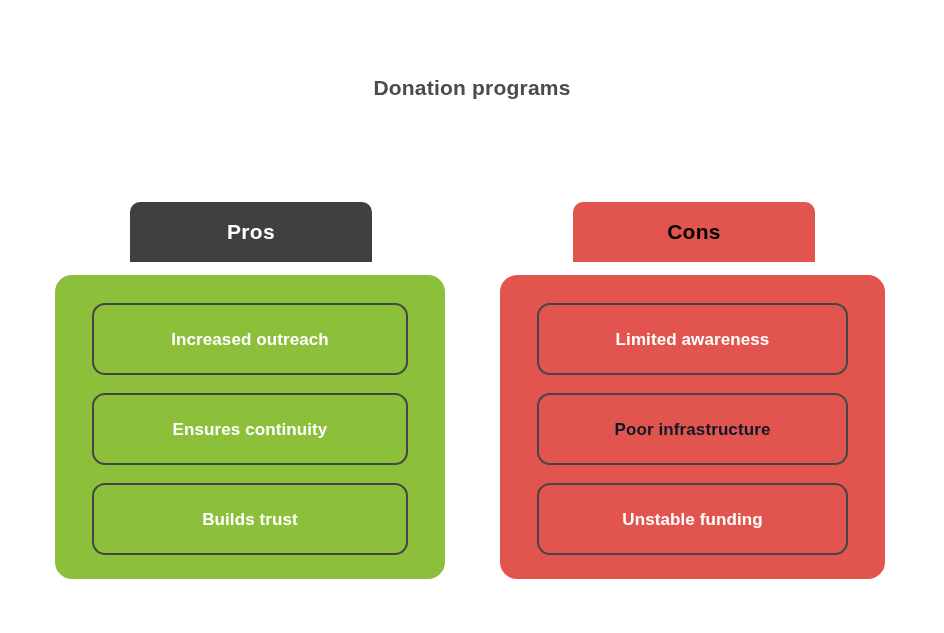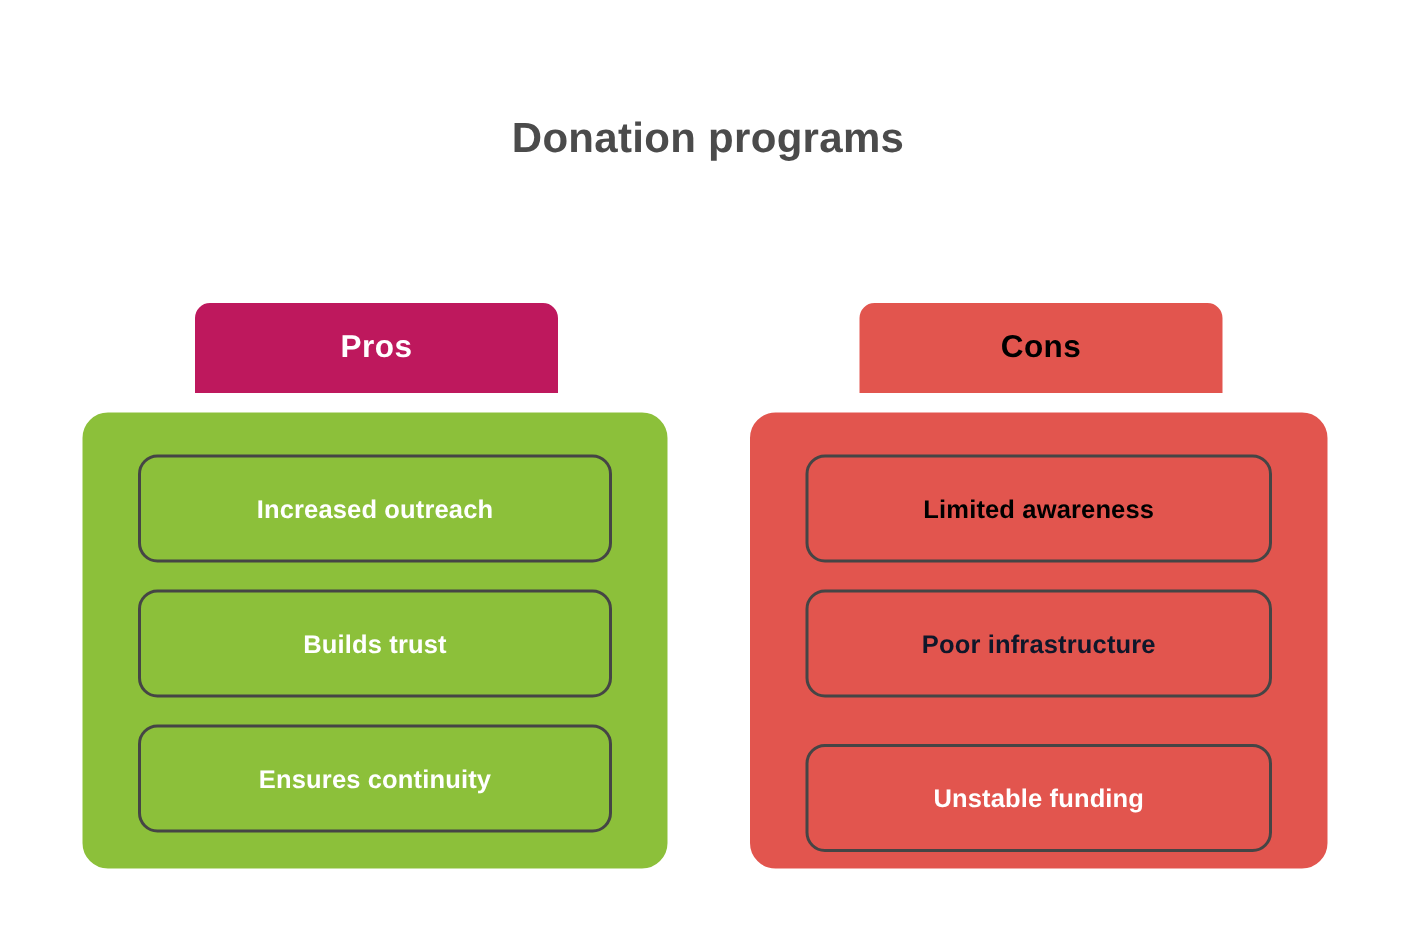--- a/index.html
+++ b/index.html
@@ -22,21 +22,21 @@
     background: #ffffff;
   }
 
   
   .chart-title {
     position: absolute;
     left: 0;
     top: 76px;
     width: 944px;
     text-align: center;
-    font-size: 28px;
+    font-size: 21px;
     font-weight: bold;
     color: #4b4b4b;
     letter-spacing: 0.2px;
     white-space: nowrap;
   }
 
   
   .column {
     position: absolute;
     top: 199px;
@@ -109,57 +109,57 @@
 </style>
 </head>
 <body>
 
 <div id="canvas" style="background: rgb(255, 255, 255);">
 
   <div class="chart-title" style="color: rgb(75, 75, 75);">Donation programs</div>
 
   <div class="column pros">
 
-    <div class="col-header" style="background-color: #be185d; border-color: rgb(255, 255, 255);">
+    <div class="col-header" style="background-color: #404040; border-color: rgb(255, 255, 255);">
       <span class="col-header-label" style="color: rgb(255, 255, 255);">Pros</span>
     </div>
 
     <div class="col-body" style="background-color: rgb(140, 192, 58); border-color: rgb(255, 255, 255);">
 
       <div class="item-box" style="background-color: rgb(140, 192, 58); border-color: rgb(69, 69, 69);">
         <span class="item-label" style="color: rgb(255, 255, 255);">Increased outreach</span>
       </div>
 
       <div class="item-box" style="background-color: rgb(140, 192, 58); border-color: rgb(69, 69, 69);">
-        <span class="item-label" style="color: rgb(255, 255, 255);">Builds trust</span>
+        <span class="item-label" style="color: rgb(255, 255, 255);">Ensures continuity</span>
       </div>
 
       <div class="item-box" style="background-color: rgb(140, 192, 58); border-color: rgb(69, 69, 69);">
-        <span class="item-label" style="color: rgb(255, 255, 255);">Ensures continuity</span>
+        <span class="item-label" style="color: rgb(255, 255, 255);">Builds trust</span>
       </div>
 
     </div>
   </div>
 
   <div class="column cons">
 
     <div class="col-header" style="background-color: rgb(226, 85, 78); border-color: rgb(255, 255, 255);">
       <span class="col-header-label" style="color: #000000;">Cons</span>
     </div>
 
     <div class="col-body" style="background-color: rgb(226, 85, 78); border-color: rgb(255, 255, 255);">
 
       <div class="item-box" style="background-color: rgb(226, 85, 78); border-color: rgb(69, 69, 69);">
-        <span class="item-label" style="color: #000000; text-align: center;">Limited awareness</span>
+        <span class="item-label" style="color: #ffffff; text-align: center;">Limited awareness</span>
       </div>
 
       <div class="item-box" style="background-color: rgb(226, 85, 78); border-color: rgb(69, 69, 69);">
         <span class="item-label" style="color: #0f172a;">Poor infrastructure</span>
       </div>
 
-      <div class="item-box" style="background-color: rgb(226, 85, 78); border-color: rgb(69, 69, 69); margin-top: 13px;">
+      <div class="item-box" style="background-color: rgb(226, 85, 78); border-color: rgb(69, 69, 69);">
         <span class="item-label" style="color: rgb(255, 255, 255);">Unstable funding</span>
       </div>
 
     </div>
   </div>
 
 </div>
 
 </body></html>

